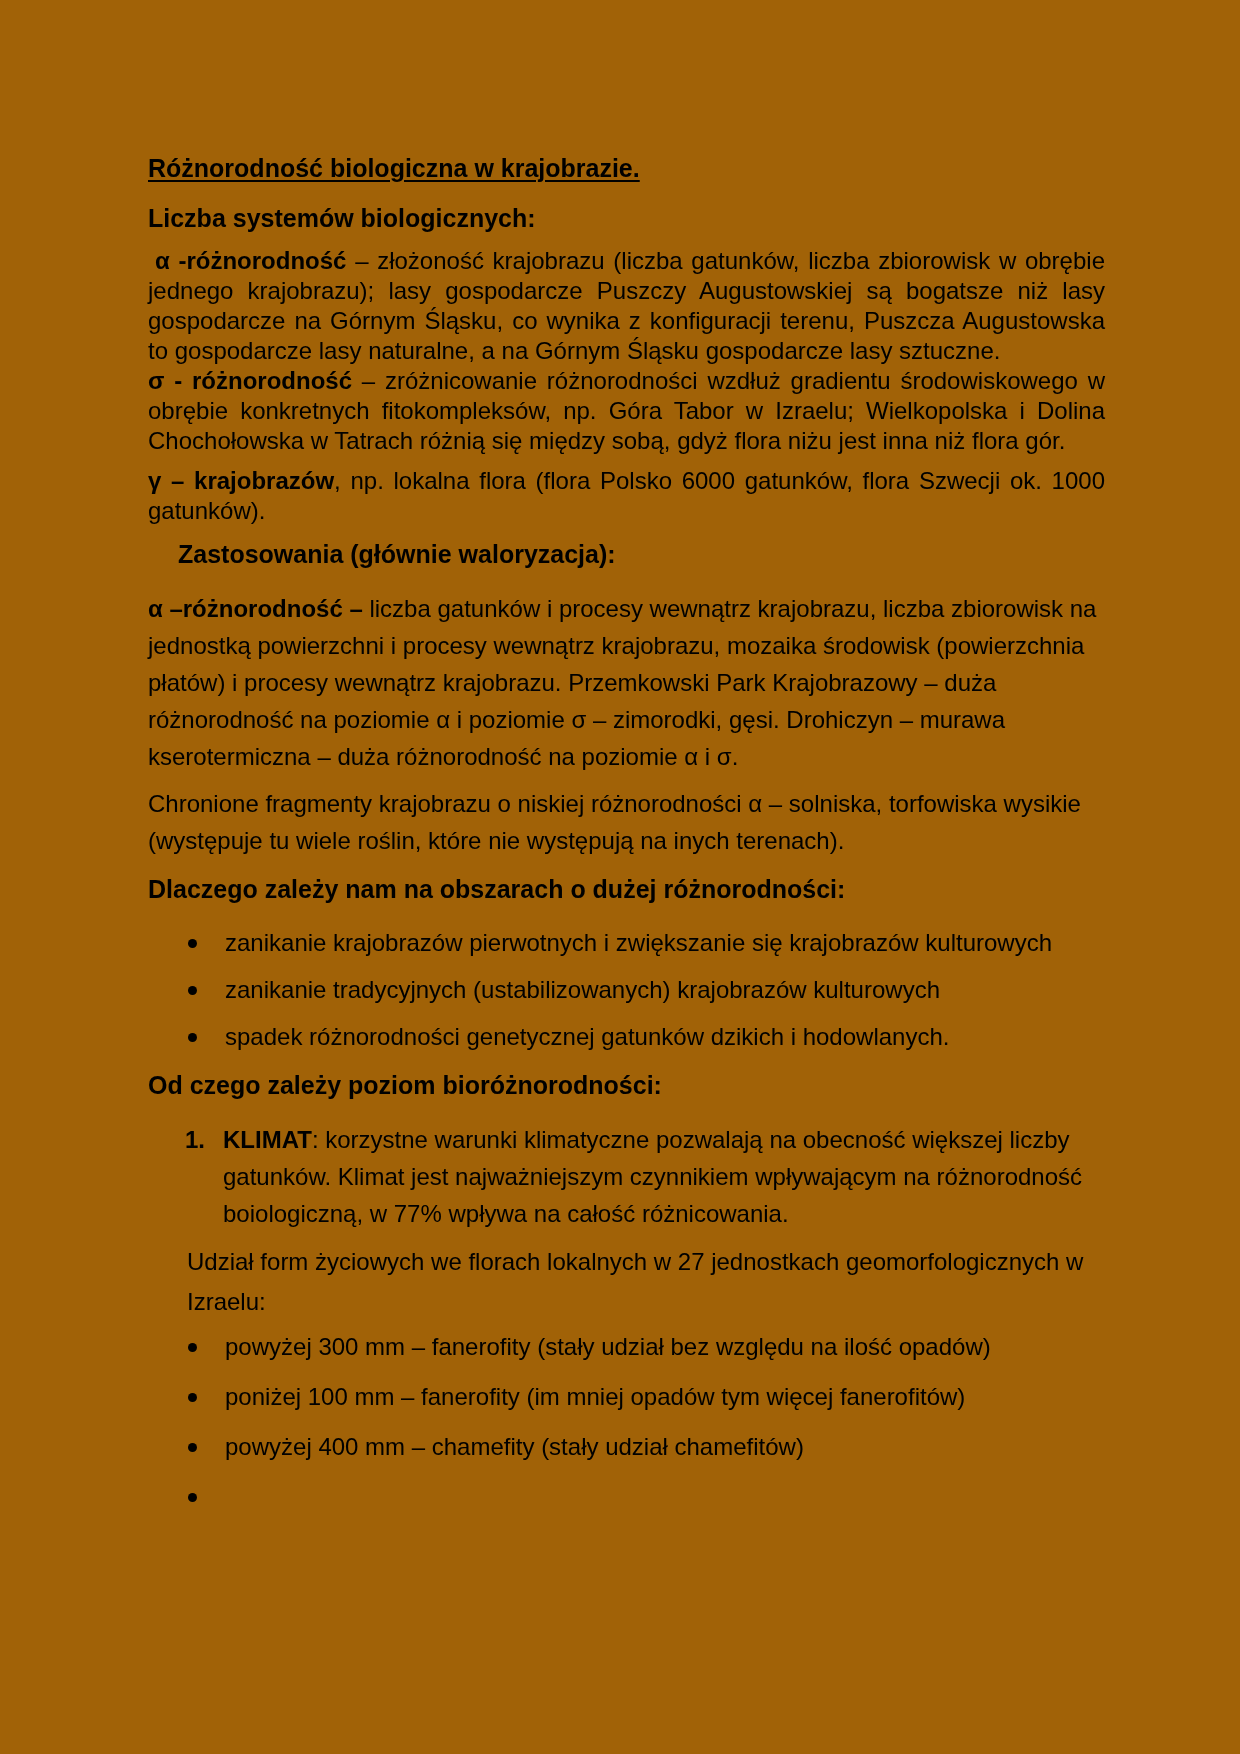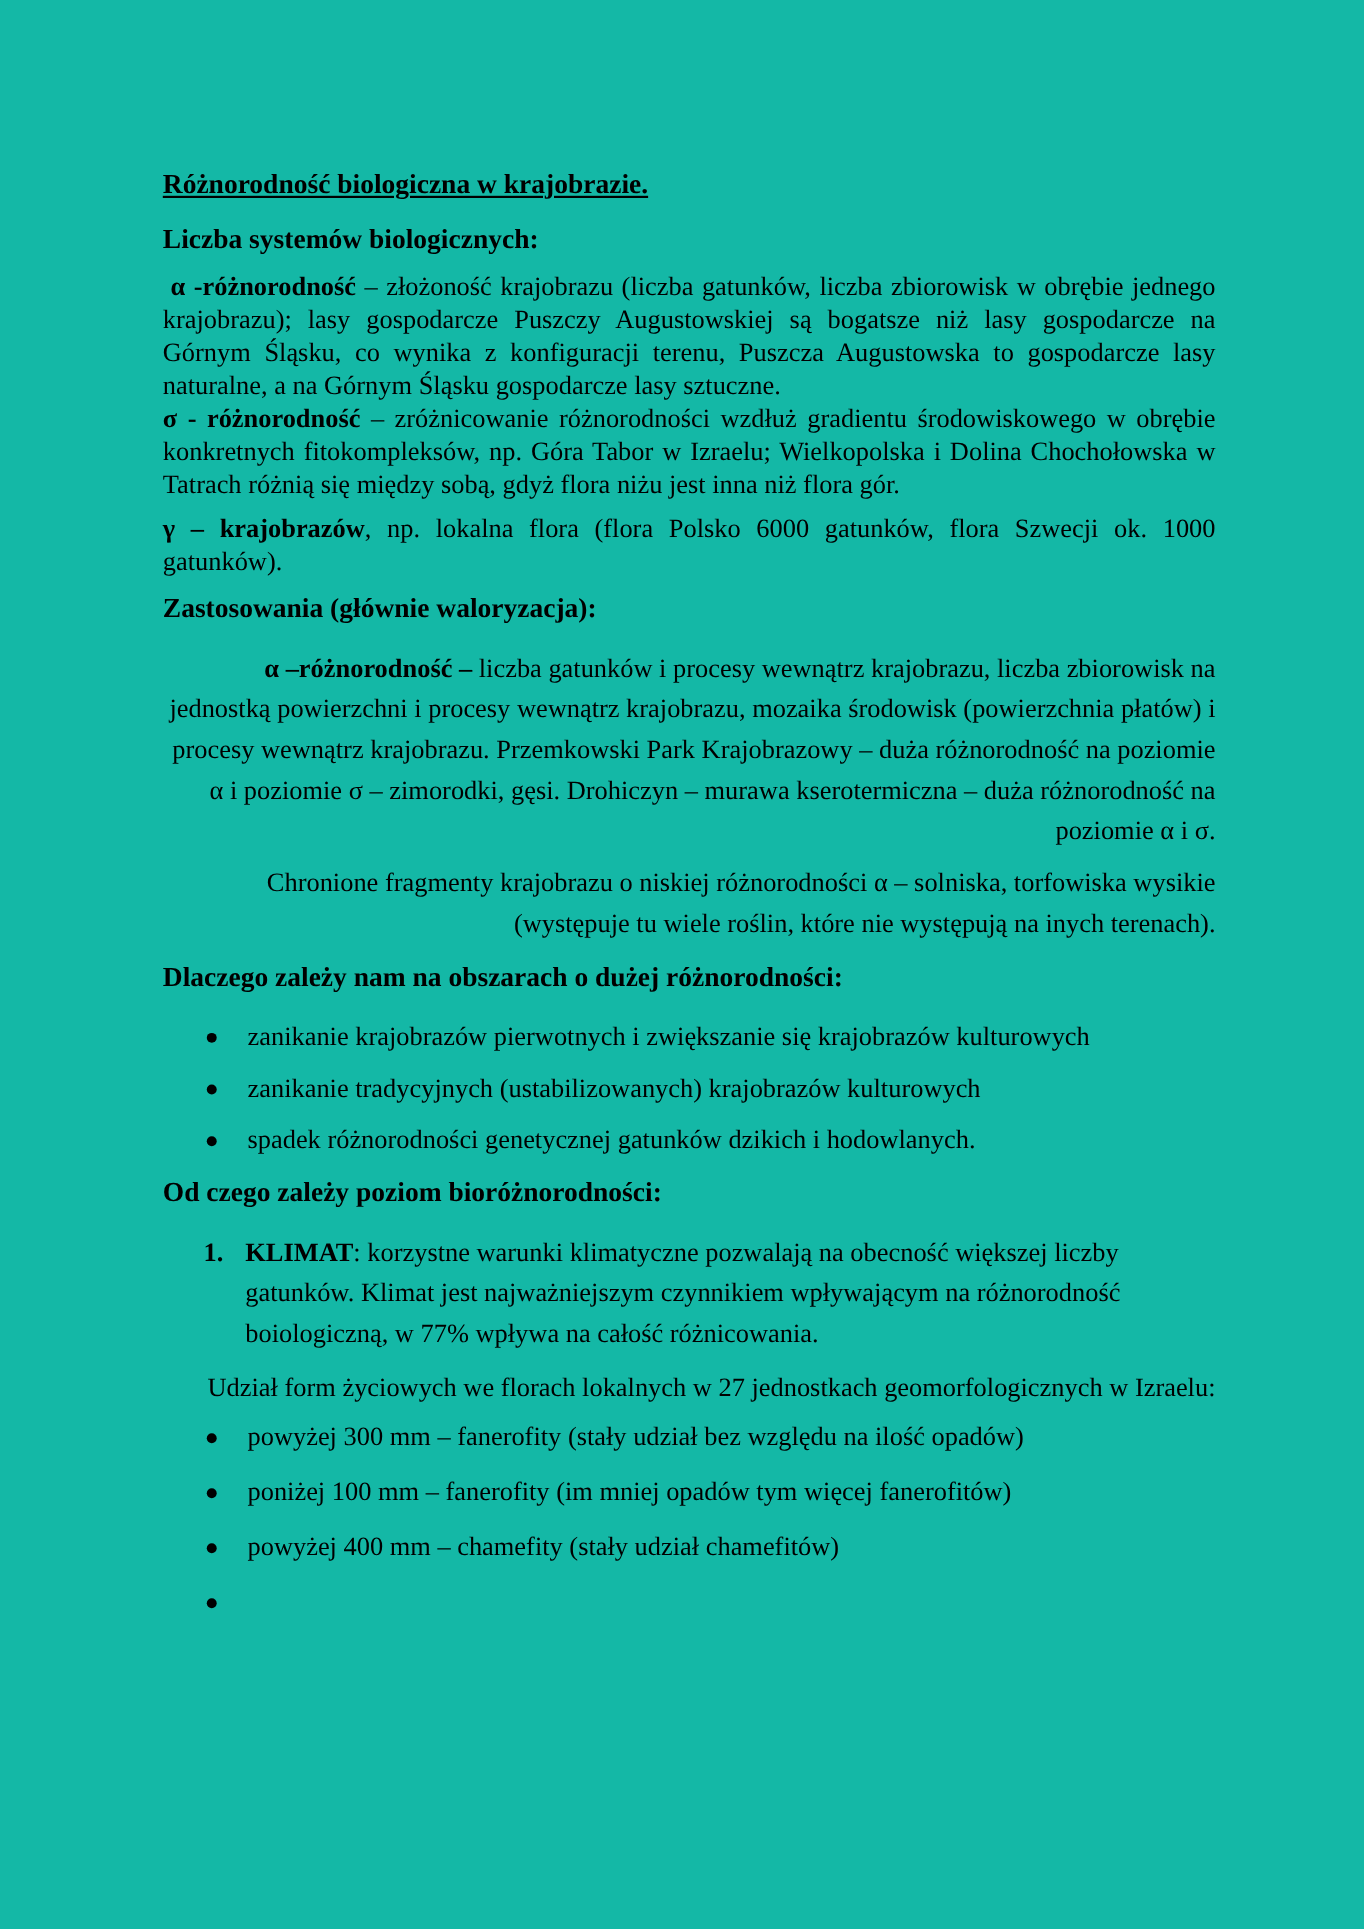--- a/index.html
+++ b/index.html
@@ -2,23 +2,23 @@
 <html><head>
 <meta charset="utf-8">
 <style>
   html, body { margin: 0; padding: 0; background: #ffffff; }
   .page {
     position: relative;
     width: 1240px;
     height: 1754px;
     box-sizing: border-box;
     padding: 152px 135px 0 148px;
-    background: #14b8a6;
+    background: #a16207;
     color: #000000;
-    font-family: Liberation Serif, serif;
+    font-family: Liberation Sans, sans-serif;
     font-size: 24px;
     overflow: hidden;
   }
   .title {
     font-size: 25px;
     font-weight: bold;
     line-height: 32px;
     margin: 0 0 18px 0;
   }
   .title b {
@@ -26,29 +26,29 @@
     text-decoration-thickness: 2px;
     text-underline-offset: 3px;
   }
   h2 {
     font-size: 25px;
     font-weight: bold;
     line-height: 32px;
     margin: 0;
   }
   .h-systems      { margin-bottom: 12px; }
-  .h-applications { margin-bottom: 20px; }
+  .h-applications { margin-bottom: 20px; margin-left: 30px; }
   .h-why          { margin-bottom: 23px; }
   .h-level        { margin-bottom: 20px; }
   p { margin: 0; }
   .just { text-align: justify; line-height: 30px; }
   .p-alpha { text-indent: 7px; }
   .p-sigma { margin-bottom: 10px; }
   .p-gamma { margin-bottom: 12px; }
-  .sp15 { line-height: 37px; text-align: right; }
+  .sp15 { line-height: 37px; text-align: left; }
   .p-alpha2 { margin-bottom: 10px; }
   .p-chronione { margin-bottom: 14px; }
   .p-udzial { line-height: 40px; padding-left: 39px; margin-bottom: 10px; }
   ul.bullets, ol.numbered {
     list-style: none;
     margin: 0;
     padding: 0 0 0 40px;
   }
   ul.bullets li {
     display: flex;

